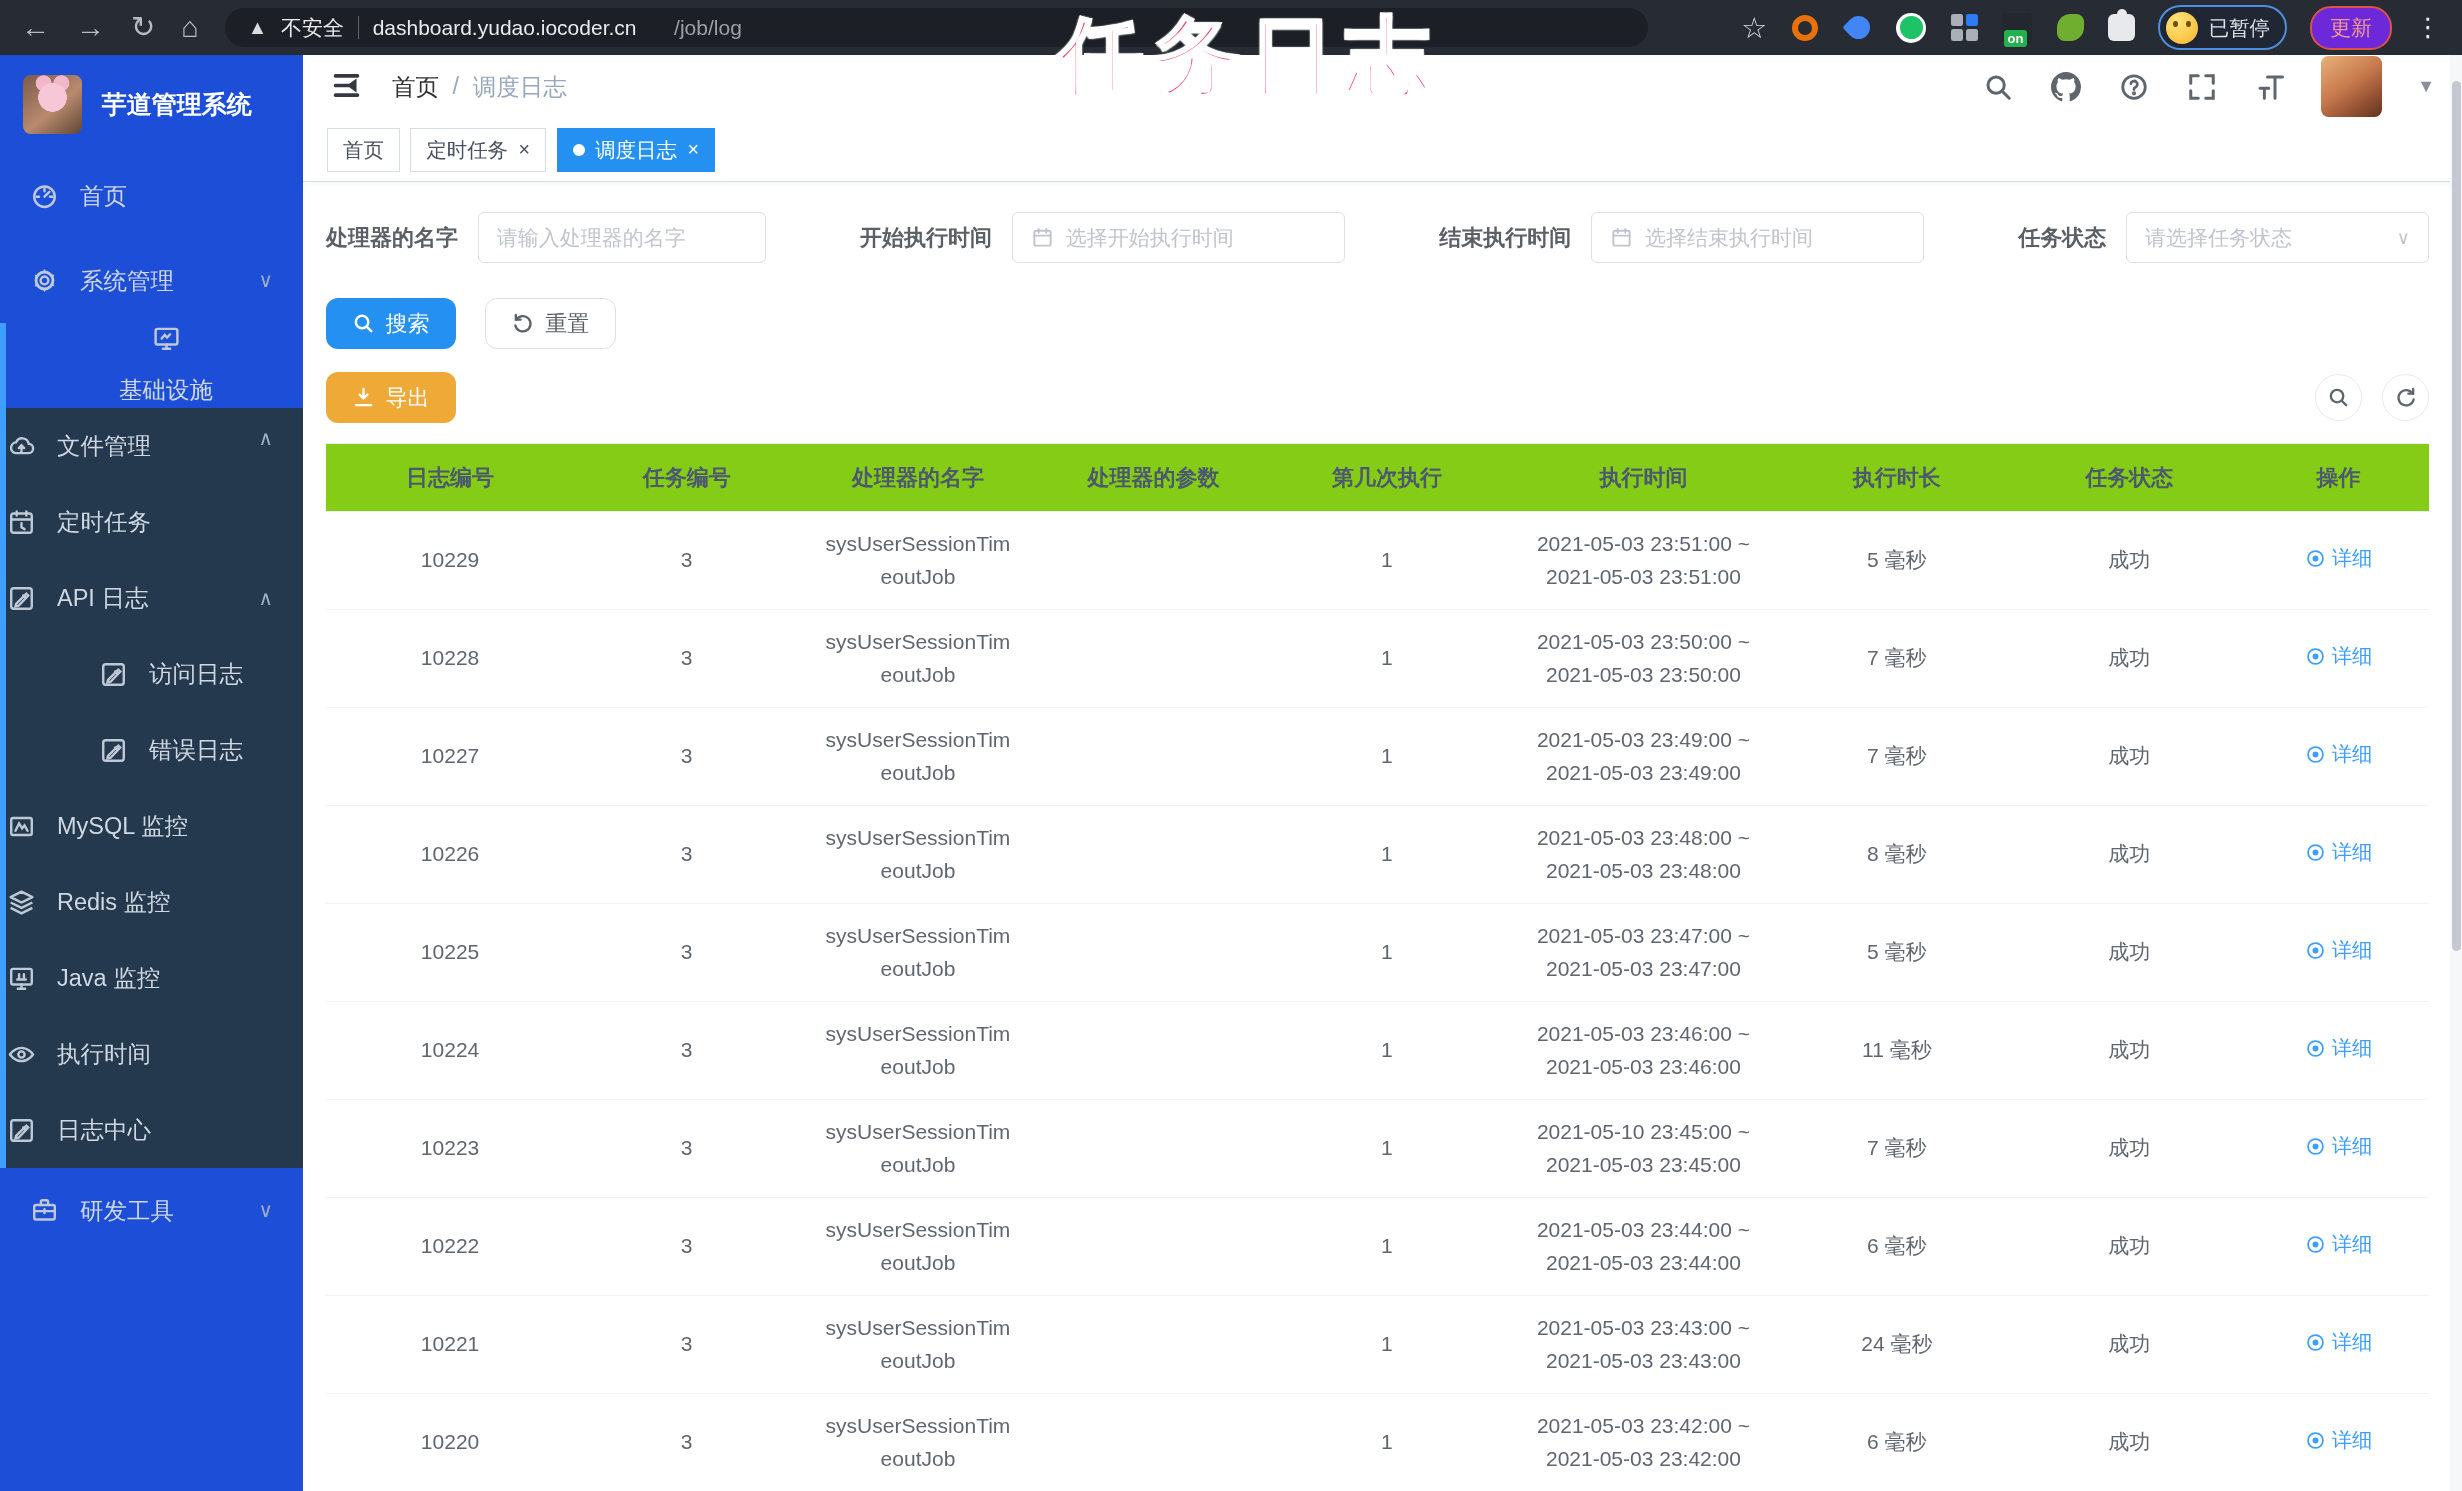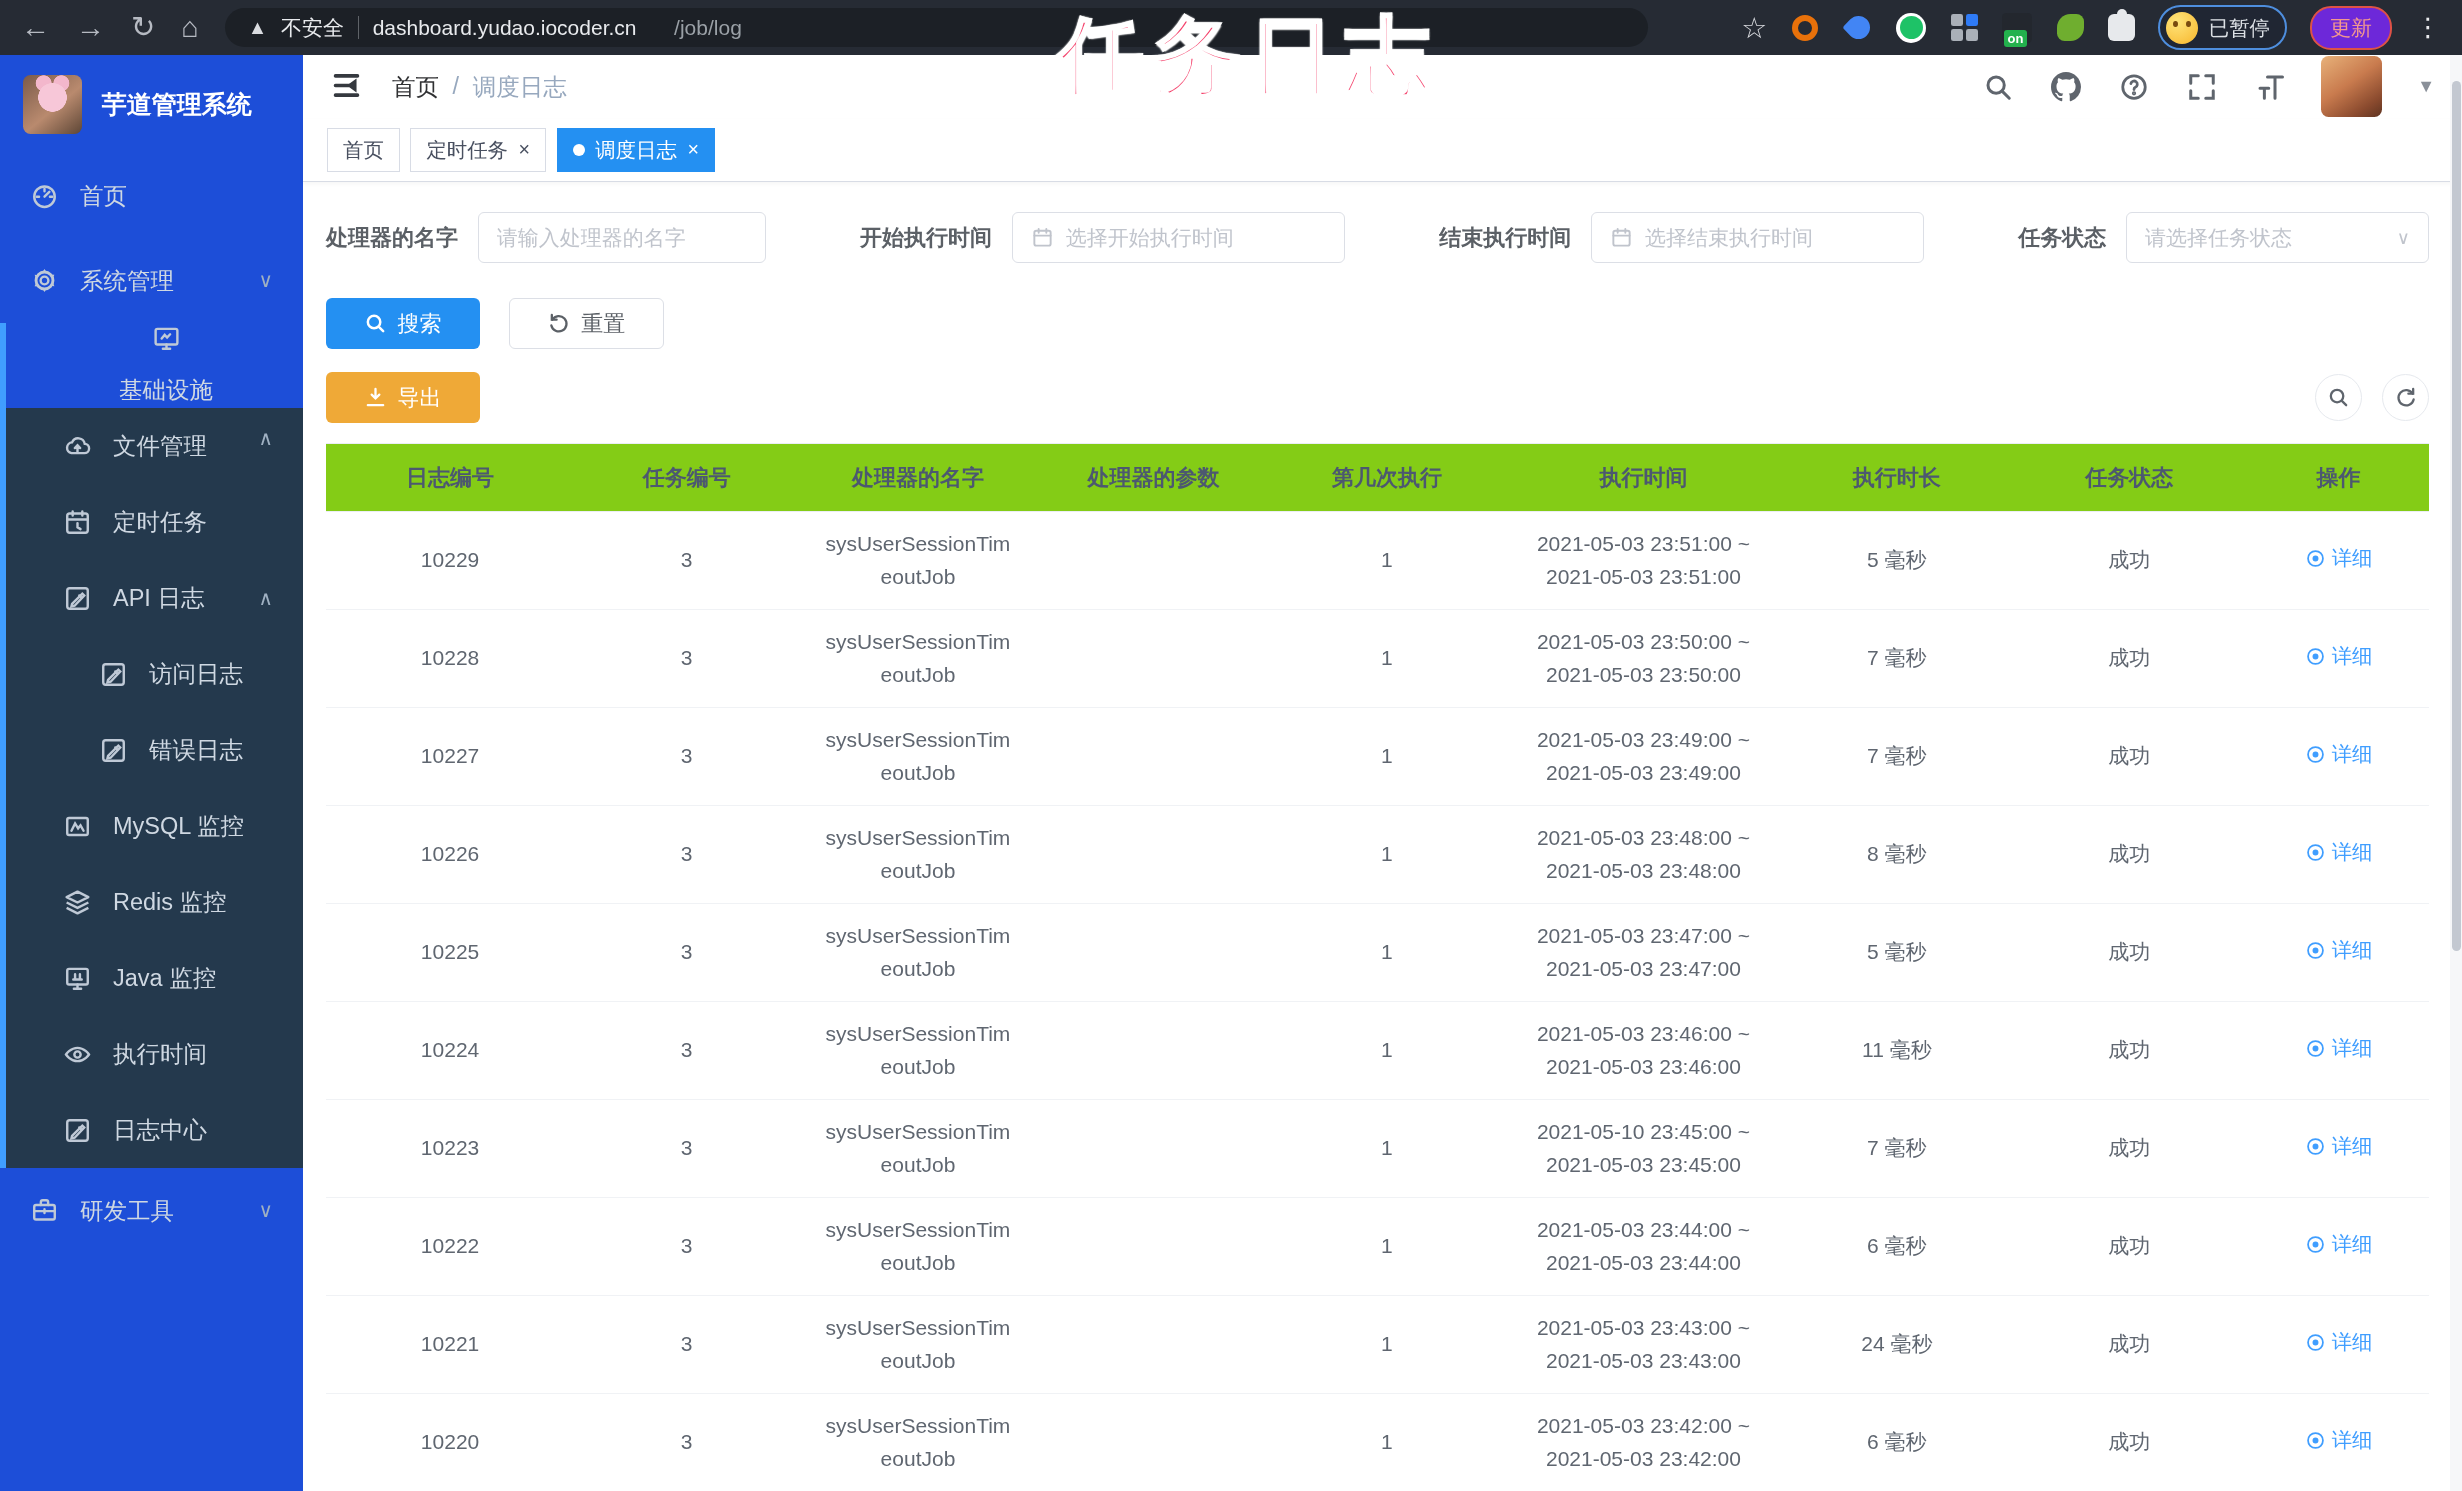--- a/index.html
+++ b/index.html
@@ -59,21 +59,21 @@
   .logo-row { height:98px; display:flex; align-items:center; gap:19.7px; padding:0 23px; }
   .logo-img { width:59px; height:59px; border-radius:7.6px; flex:0 0 auto;
     background:
       radial-gradient(circle at 50% 38%, #f7c7d8 0 30%, transparent 31%),
       radial-gradient(circle at 35% 14%, #f3b7cc 0 12%, transparent 13%),
       radial-gradient(circle at 65% 14%, #f3b7cc 0 12%, transparent 13%),
       linear-gradient(140deg, #7a5a4a, #b98a6e 55%, #5d4636); }
   .logo-title { color:#ffffff; font-size:25px; font-weight:bold; white-space:nowrap; }
   .menu-item { display:flex; align-items:center; gap:21px; color:#cfd8e2; font-size:23.5px; cursor:default; }
   .menu-item.d0 { height:85px; padding-left:29px; }
-  .menu-item.d1 { height:76px; padding-left:56px; }
+  .menu-item.d1 { height:76px; }
   .menu-item.d2 { height:76px; padding-left:92px; }
   .menu-item .ic { width:30px; height:30px; flex:0 0 auto; color:#bfc9d6; display:flex; align-items:center; justify-content:center; }
   .menu-item .ic svg { width:29px; height:29px; }
   .chevron { margin-left:auto; margin-right:30px; font-size:19.7px; color:#9fb0c2; }
   .submenu { background:#24394d; }
   .menu-group.expanded { border-left:6px solid #409eff; }
   .menu-group.expanded .menu-item.d0 { padding-left:23px;flex-direction:column; }
 
   
   .main { flex:1; display:flex; flex-direction:column; background:#fff; position:relative; min-width:0; }
@@ -110,22 +110,22 @@
     display:flex; align-items:center; padding:0 18px; gap:12px; }
   .f-control input { border:none; outline:none; font-size:21px; color:#606266; width:100%;
     font-family:inherit; background:transparent; }
   .f-control input::placeholder { color:#c0c4cc; }
   .f-control .cal-ic, .f-control .sel-ic { color:#c0c4cc; flex:0 0 auto; display:flex; }
   .f-control .cal-ic svg { width:23px; height:23px; }
   .w-text { width:288px; } .w-date { width:333px; } .w-select { width:303px; }
   .sel-ic { margin-left:auto; font-size:18px; }
 
   .btn-row { margin-top:35px; display:flex; gap:29px; }
-  .btn { height:51px; border:none; border-radius:6px; font-size:22px; display:inline-flex;
-    align-items:center; gap:10.6px; padding:0 38px; font-family:inherit; cursor:default; }
+  .btn { height:51px; border:none; border-radius:12px; font-size:22px; display:inline-flex;
+    align-items:center; gap:10.6px; padding:0 26px; font-family:inherit; cursor:default; }
   .btn .b-ic { display:flex; } .btn .b-ic svg { width:23px; height:23px; }
   .btn-primary { background:#2490f2; color:#fff; }
   .btn-plain { background:#fff; border:1.5px solid #dcdfe6; color:#5b6066; }
   .btn-warning { background:#efa937; color:#fff; }
 
   .export-row { margin-top:23px; display:flex; align-items:center; }
   .tool-circles { margin-left:auto; display:flex; gap:19.7px; }
   .circle-btn { width:47px; height:47px; border-radius:50%; border:1.5px solid #e6e9ee; background:#fff;
     color:#5f656d; display:flex; align-items:center; justify-content:center; }
   .circle-btn svg { width:23px; height:23px; }

